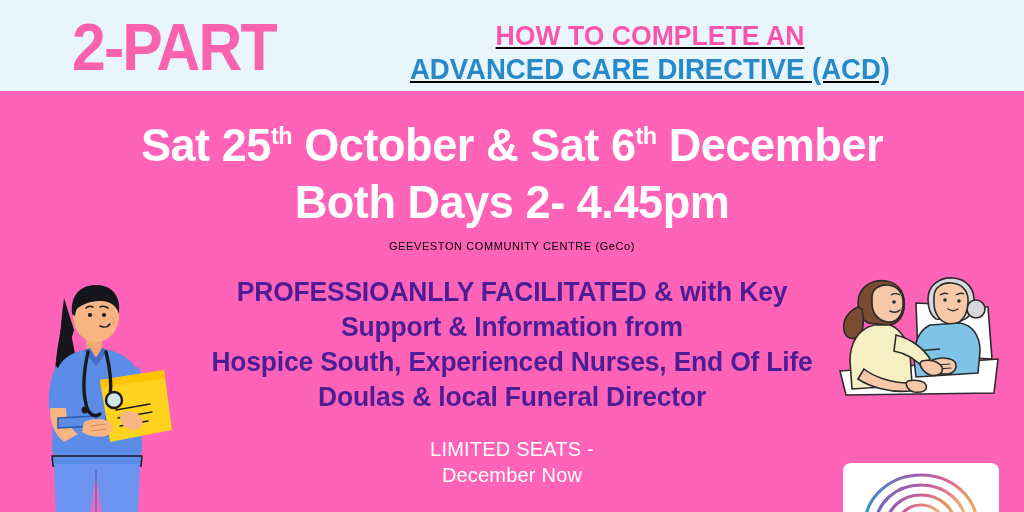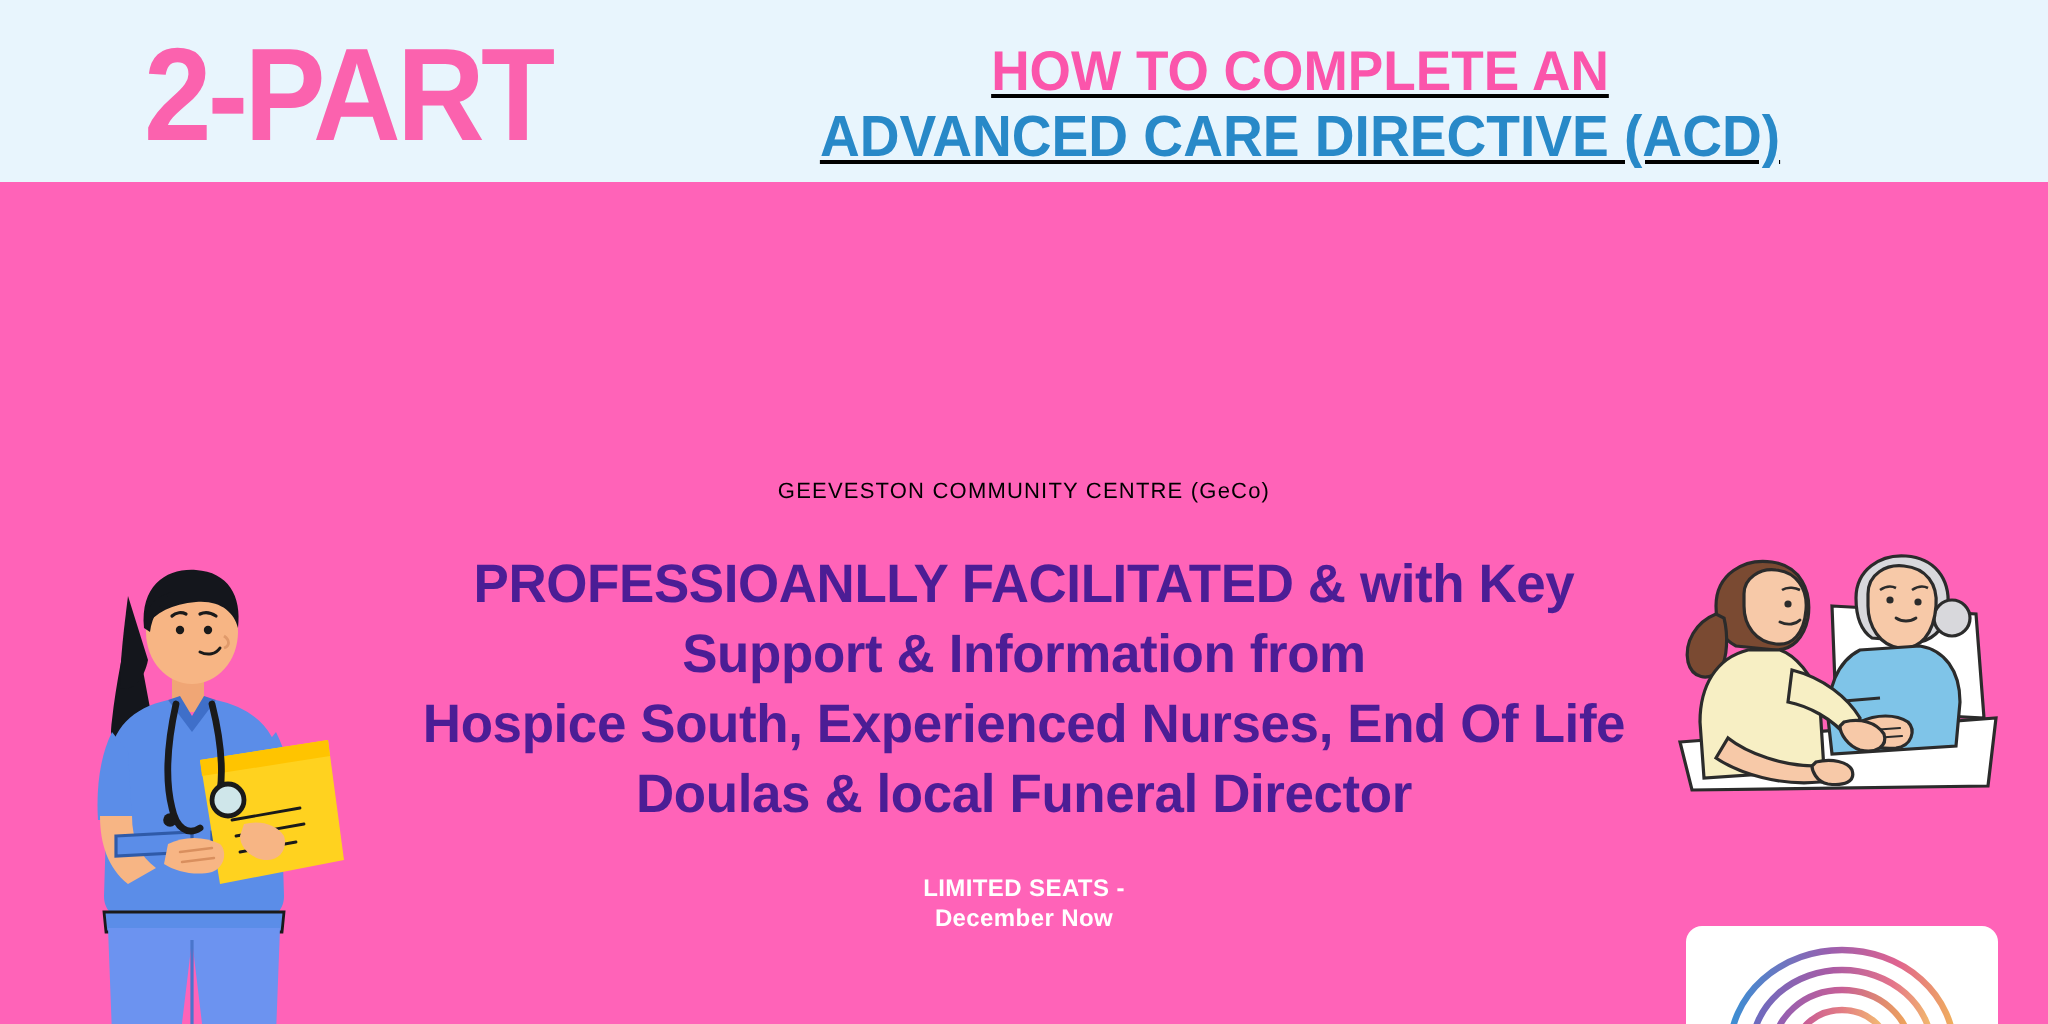--- a/index.html
+++ b/index.html
@@ -128,22 +128,22 @@
   #cta-block {
     position: absolute;
     left: 0;
     top: 327px;
     width: 1024px;
     text-align: center;
     color: #ffffff;
   }
   .cta-line {
     display: block;
-    font-size: 12px;
-    font-weight: bold;
+    font-size: 20px;
+    font-weight: normal;
     line-height: 1.28;
     letter-spacing: 0.2px;
   }
 
   
   #logo-card {
     position: absolute;
     left: 843px;
     top: 353px;
     width: 156px;
@@ -165,20 +165,24 @@
   <div id="header-band">
     <div id="part-badge">2-PART</div>
     <div id="header-lines">
       <span id="headline-1">HOW TO COMPLETE AN</span>
       <span id="headline-2">ADVANCED CARE DIRECTIVE (ACD)</span>
     </div>
   </div>
 
   <div id="body-band">
 
+    <div id="date-block">
+      <span class="date-line"><span>Sat 25</span><span class="sup">th</span><span> October &amp;  Sat 6</span><span class="sup">th</span><span> December</span></span>
+      <span class="date-line">Both Days 2- 4.45pm</span>
+    </div>
 
     <div id="venue">GEEVESTON COMMUNITY CENTRE (GeCo)</div>
 
     <div id="support-block">
       <span class="support-line">PROFESSIOANLLY FACILITATED &amp; with Key</span>
       <span class="support-line">Support &amp; Information from</span>
       <span class="support-line">Hospice South, Experienced Nurses, End Of Life</span>
       <span class="support-line">Doulas &amp; local Funeral Director</span>
     </div>
 

